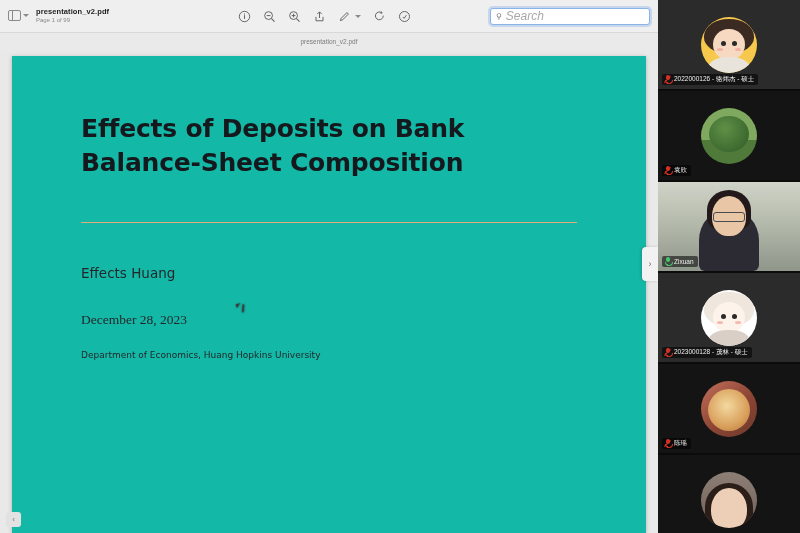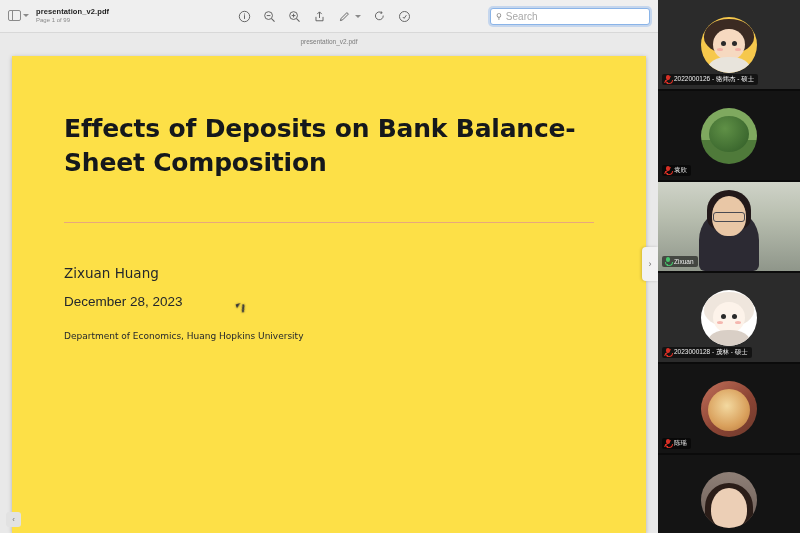--- a/index.html
+++ b/index.html
@@ -131,21 +131,21 @@
     background: #fff;
     border-radius: 3px;
     display: flex;
     align-items: center;
     padding: 0 5px;
     box-sizing: border-box;
     gap: 4px;
     box-shadow: 0 0 0 2px rgba(120,170,235,.35);
   }
   .search-box .mag { color: #7e7e7e; font-size: 8px; }
-  .search-box .ph { color: #a8a8a8; font-size: 10px; }
+  .search-box .ph { color: #a8a8a8; font-size: 12px; font-style: italic; }
 
   
   .pdf-filebar {
     height: 17px;
     background: #eaeaea;
     display: flex;
     align-items: center;
     justify-content: center;
     font-size: 6.5px;
     color: #7b7b7b;
@@ -158,25 +158,25 @@
     top: 50px;
     left: 0;
     right: 0;
     bottom: 0;
     background: #e9e9e9;
     padding: 6px 12px 0 12px;
     box-sizing: border-box;
   }
   .pdf-page {
     position: relative;
-    background: #fde047;
+    background: #14b8a6;
     width: 100%;
     height: 100%;
     box-shadow: 0 1px 4px rgba(0,0,0,.25);
-    padding: 56px 52px;
+    padding: 56px 69px;
     box-sizing: border-box;
   }
   .slide-title {
     font-family: "DejaVu Sans", sans-serif;
     font-size: 25px;
     font-weight: 700;
     color: #15181c;
     line-height: 1.35;
     letter-spacing: -.2px;
     max-width: 520px;
@@ -187,22 +187,22 @@
     background: #e8a87c;
     width: 100%;
   }
   .slide-author {
     margin-top: 42px;
     font-family: "DejaVu Sans", sans-serif;
     font-size: 13.5px;
     color: #23272c;
   }
   .slide-date {
-    margin-top: 13px;
-    font-family: Liberation Sans, sans-serif;
+    margin-top: 31px;
+    font-family: Liberation Serif, serif;
     font-size: 13.5px;
     color: #23272c;
   }
   .slide-dept {
     margin-top: 22px;
     font-family: "DejaVu Sans", sans-serif;
     font-size: 9px;
     color: #23272c;
   }
 
@@ -573,21 +573,21 @@
     </div>
 
     <div class="pdf-filebar">
       <span>presentation_v2.pdf</span>
     </div>
 
     <div class="pdf-canvas-wrap">
       <div class="pdf-page">
         <div class="slide-title">Effects of Deposits on Bank Balance-Sheet Composition</div>
         <div class="slide-rule"></div>
-        <div class="slide-author">Zixuan Huang</div>
+        <div class="slide-author">Effects Huang</div>
         <div class="slide-date">December 28, 2023</div>
         <div class="slide-dept">Department of Economics, Huang Hopkins University</div>
       </div>
       <div class="prev-arrow">‹</div>
     </div>
 
     <div class="cursor"></div>
 
     <div class="next-arrow">›</div>
   </div>

